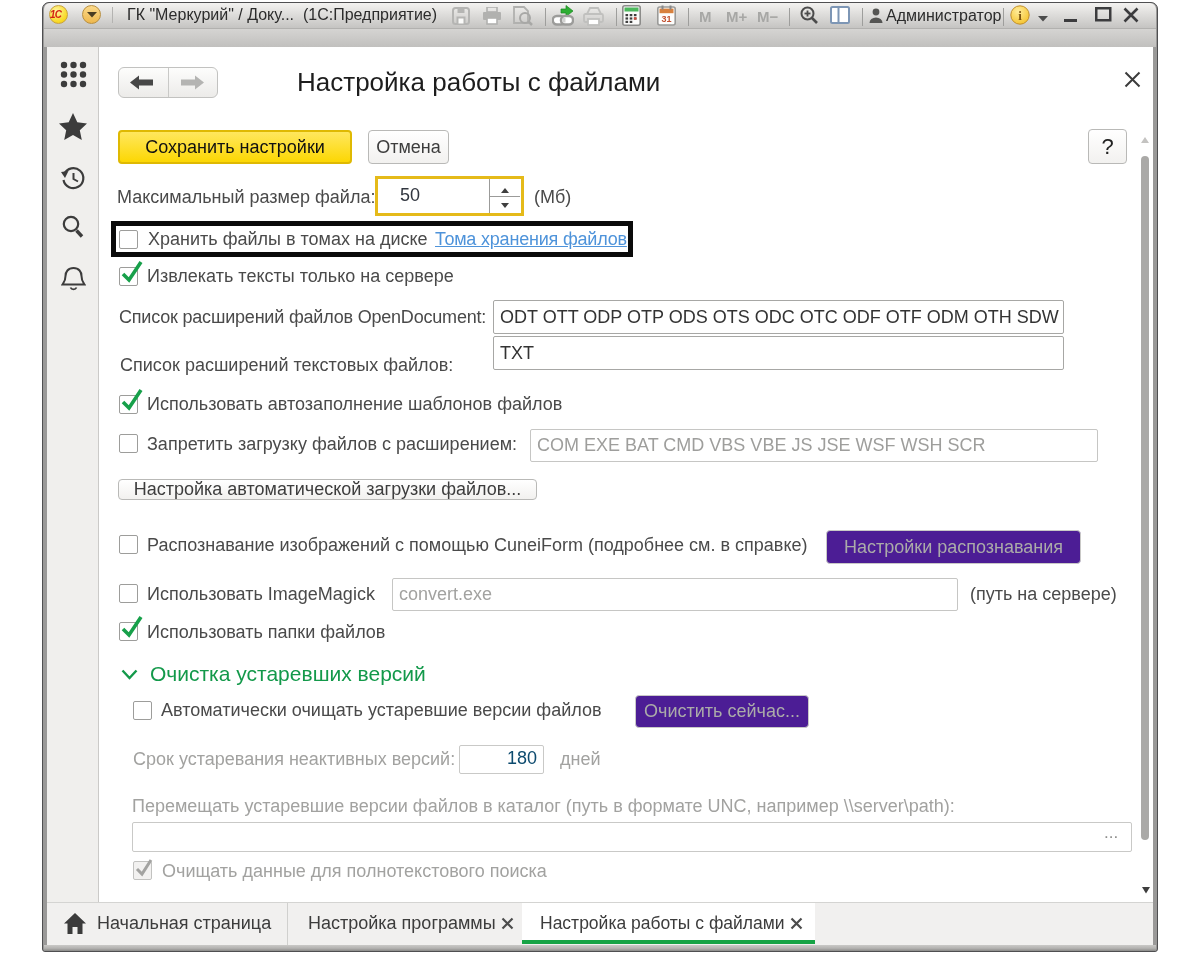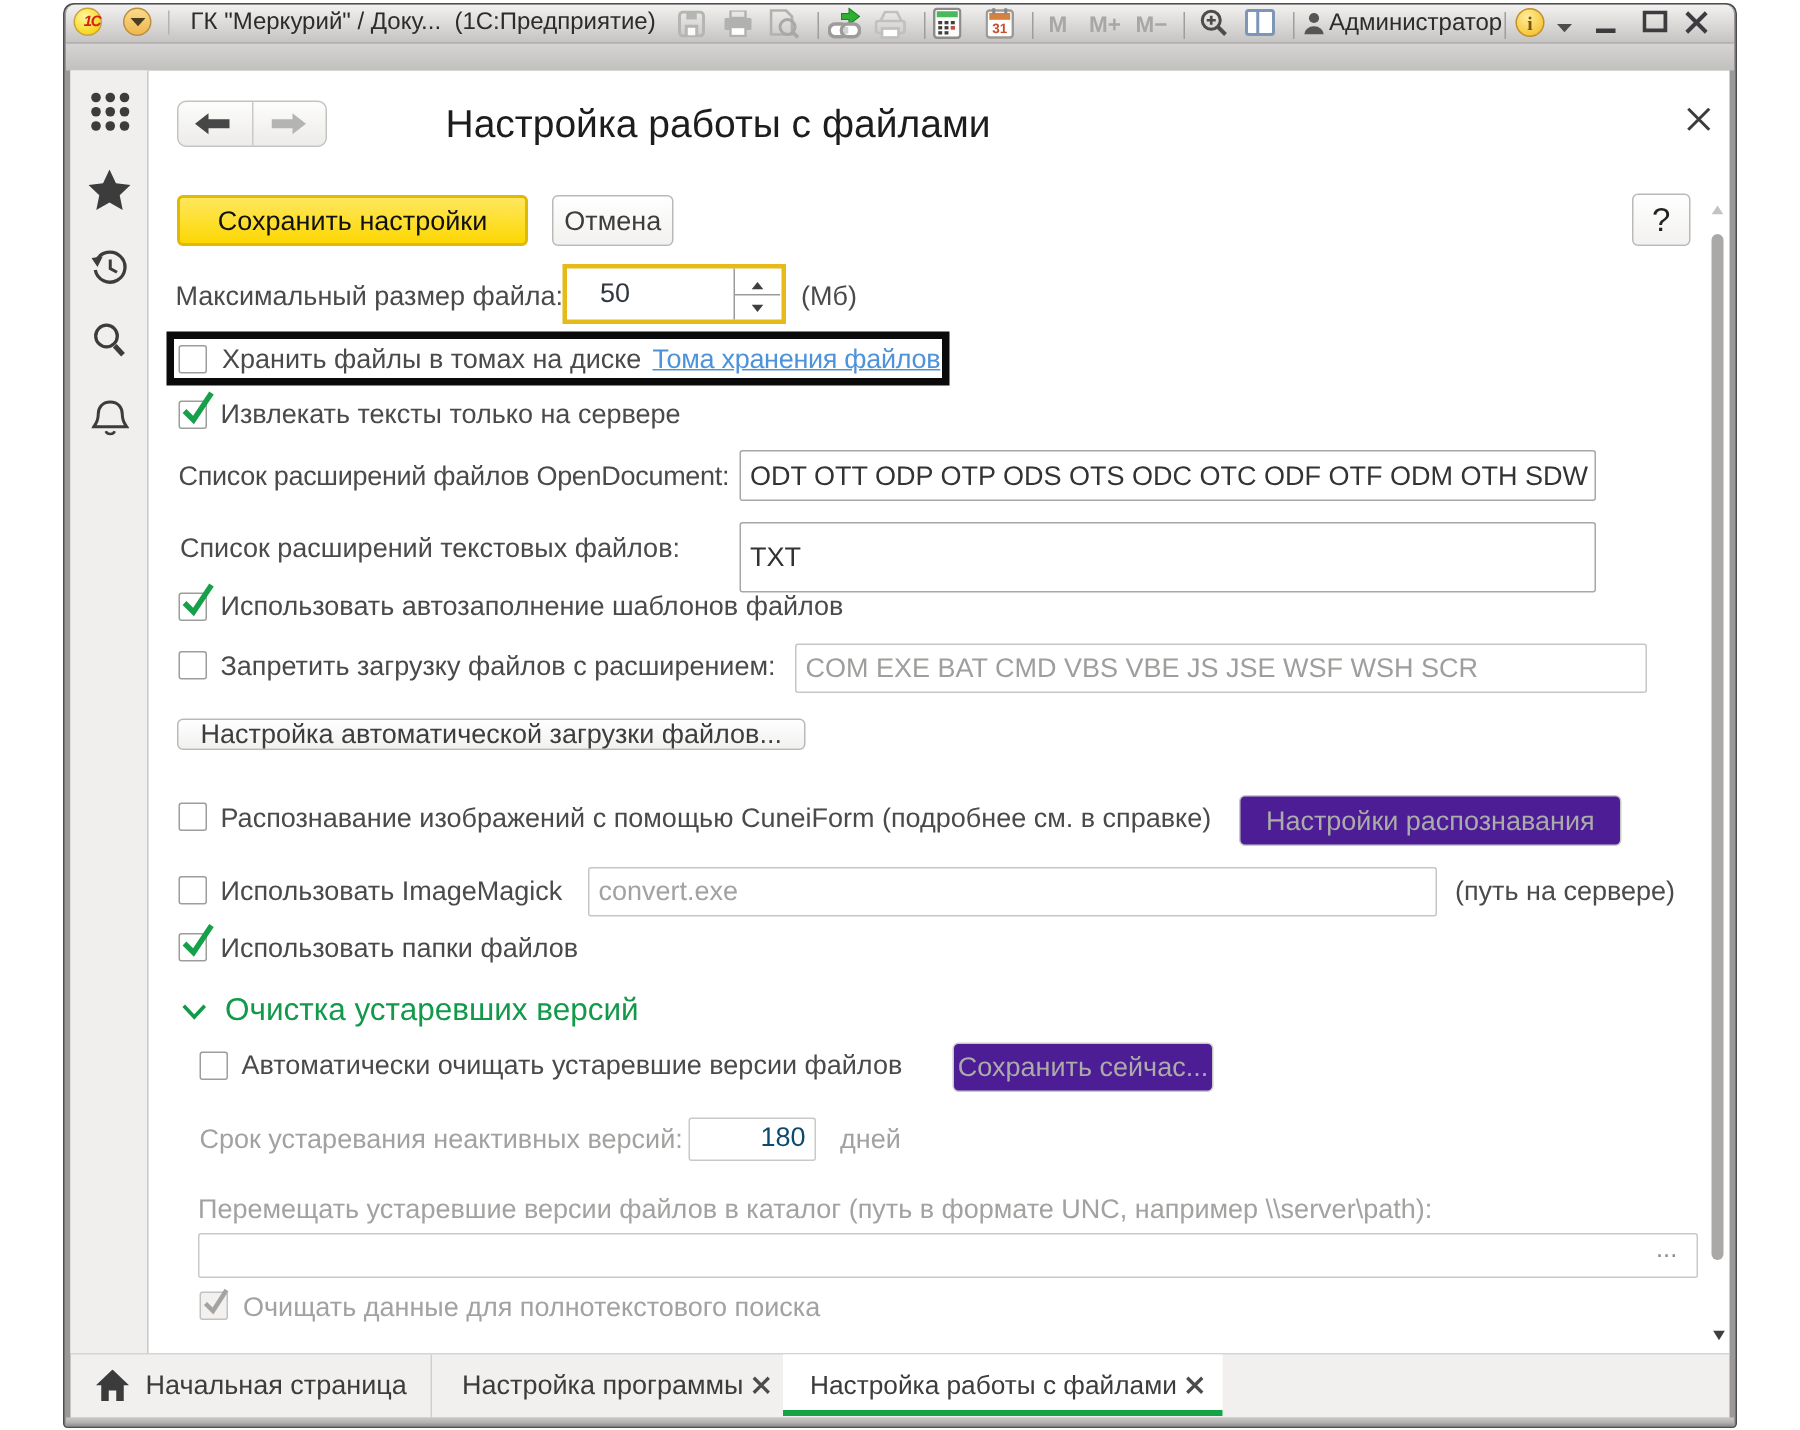--- a/index.html
+++ b/index.html
@@ -16,21 +16,21 @@
 
 <div class="ab" id="frame" style="left:42px;top:2px;width:1116px;height:950px;background:#9a9998;border:1px solid #4f4f51;border-radius:7px 7px 3px 3px"></div>
 <div class="ab" id="band1" style="left:44px;top:3px;width:1112px;height:26px;background:linear-gradient(#f3f2f0,#c5c4c2);border-bottom:1px solid #b2b1af;border-radius:6px 6px 0 0"></div>
 <div class="ab" id="band2" style="left:44px;top:29px;width:1112px;height:18px;background:linear-gradient(#d5d4d2,#c1c0be)"></div>
 <div class="ab" id="bottomband" style="left:44px;top:945px;width:1112px;height:6px;background:linear-gradient(#cac9c7,#b3b2b0 55%,#8a8a88)"></div>
 <div class="ab" id="content" style="left:47px;top:47px;width:1106px;height:855px;background:#fff"></div>
 <div class="ab" id="sidebar" style="left:47px;top:47px;width:52px;height:855px;background:#f0efed;border-right:1px solid #cbcac8"></div>
 <div class="ab" id="tabbar" style="left:47px;top:902px;width:1106px;height:43px;background:#f1f0ef;border-top:1px solid #d4d4d2"></div>
 
 <div id="titlebar">
-<div class="ab" style="left:49px;top:5px;width:19px;height:19px;border-radius:50%;background:radial-gradient(circle at 38% 30%,#fff6a0,#f8d822 70%,#eebf12);border:1px solid #c9a33c;display:flex;align-items:center;justify-content:flex-end">
+<div class="ab" style="left:49px;top:5px;width:19px;height:19px;border-radius:50%;background:radial-gradient(circle at 38% 30%,#fff6a0,#f8d822 70%,#eebf12);border:1px solid #c9a33c;display:flex;align-items:center;justify-content:flex-start">
       <span style="font-size:10px;font-weight:bold;font-style:italic;color:#d42313;letter-spacing:-0.8px">1С</span>
     </div>
 <div class="ab" style="left:82px;top:5px;width:19px;height:19px;border-radius:50%;background:linear-gradient(#fbd98a,#eeb84e);border:1px solid #b98f3e;display:flex;align-items:center;justify-content:center">
       <svg width="10" height="6">
         <polygon points="0,0 10,0 5,5.5" fill="#4a3d22"></polygon>
       </svg>
     </div>
 <div class="sep" style="left:112px;top:7px;height:16px;background:#b4b3b1"></div>
 <div class="ab" style="left:127px;top:6px;font-size:16px;color:#2c2c2c;white-space:pre">ГК "Меркурий" / Доку...  (1С:Предприятие)</div>
 
@@ -200,21 +200,21 @@
 <div class="cb" style="left:119px;top:267px"></div>
 <svg class="ab" style="left:120px;top:259px" width="24" height="26">
       <path d="M3 15 L9 21 L21 3" stroke="#17a04a" stroke-width="3.6" fill="none"></path>
     </svg>
 <div class="lb" style="left:147px;top:265px">Извлекать тексты только на сервере</div>
 
 <div class="lb" style="left:119px;top:306px;letter-spacing:-0.2px">Список расширений файлов OpenDocument:</div>
 <div class="inp" style="left:493px;top:300px;width:571px;height:34px">ODT OTT ODP OTP ODS OTS ODC OTC ODF OTF ODM OTH SDW</div>
 
 <div class="lb" style="left:120px;top:354px">Список расширений текстовых файлов:</div>
-<div class="inp" style="left:493px;top:348px;width:571px;height:47px">TXT</div>
+<div class="inp" style="left:493px;top:336px;width:571px;height:34px">TXT</div>
 
 <div class="cb" style="left:119px;top:395px"></div>
 <svg class="ab" style="left:120px;top:387px" width="24" height="26">
       <path d="M3 15 L9 21 L21 3" stroke="#17a04a" stroke-width="3.6" fill="none"></path>
     </svg>
 <div class="lb" style="left:147px;top:393px">Использовать автозаполнение шаблонов файлов</div>
 
 <div class="cb" style="left:119px;top:434px"></div>
 <div class="lb" style="left:147px;top:433px">Запретить загрузку файлов с расширением:</div>
 <div class="inp" style="left:530px;top:429px;width:568px;height:33px;border-color:#c6c6c4;color:#9e9e9c">COM EXE BAT CMD VBS VBE JS JSE WSF WSH SCR</div>
@@ -236,21 +236,21 @@
     </svg>
 <div class="lb" style="left:147px;top:621px">Использовать папки файлов</div>
 
 <svg class="ab" style="left:121px;top:669px" width="17" height="11">
       <path d="M1.5 1.5 L8.5 9 L15.5 1.5" stroke="#13994a" stroke-width="2.4" fill="none"></path>
     </svg>
 <div class="ab" style="left:150px;top:661px;font-size:21px;color:#13994a;line-height:26px;white-space:pre">Очистка устаревших версий</div>
 
 <div class="cb" style="left:133px;top:701px"></div>
 <div class="lb" style="left:161px;top:699px">Автоматически очищать устаревшие версии файлов</div>
-<div class="btn dis" style="left:635px;top:695px;width:174px;height:33px">Сохранить сейчас...</div>
+<div class="btn dis" style="left:635px;top:695px;width:174px;height:33px">Очистить сейчас...</div>
 
 <div class="lb gray" style="left:133px;top:748px">Срок устаревания неактивных версий:</div>
 <div class="ab" style="left:459px;top:745px;width:85px;height:29px;border:1px solid #c9c9c7;border-radius:2px;background:#fff"></div>
 <div class="ab" style="left:459px;top:748px;width:78px;font-size:18px;color:#0c4a6e;text-align:right">180</div>
 <div class="lb gray" style="left:560px;top:748px">дней</div>
 
 <div class="lb gray" style="left:132px;top:795px">Перемещать устаревшие версии файлов в каталог (путь в формате UNC, например \\server\path):</div>
 <div class="ab" style="left:132px;top:822px;width:1000px;height:30px;border:1px solid #c9c9c7;border-radius:2px;background:#fff"></div>
 <div class="ab" style="left:1104px;top:823px;font-size:17px;color:#8e8e8c">...</div>
 

